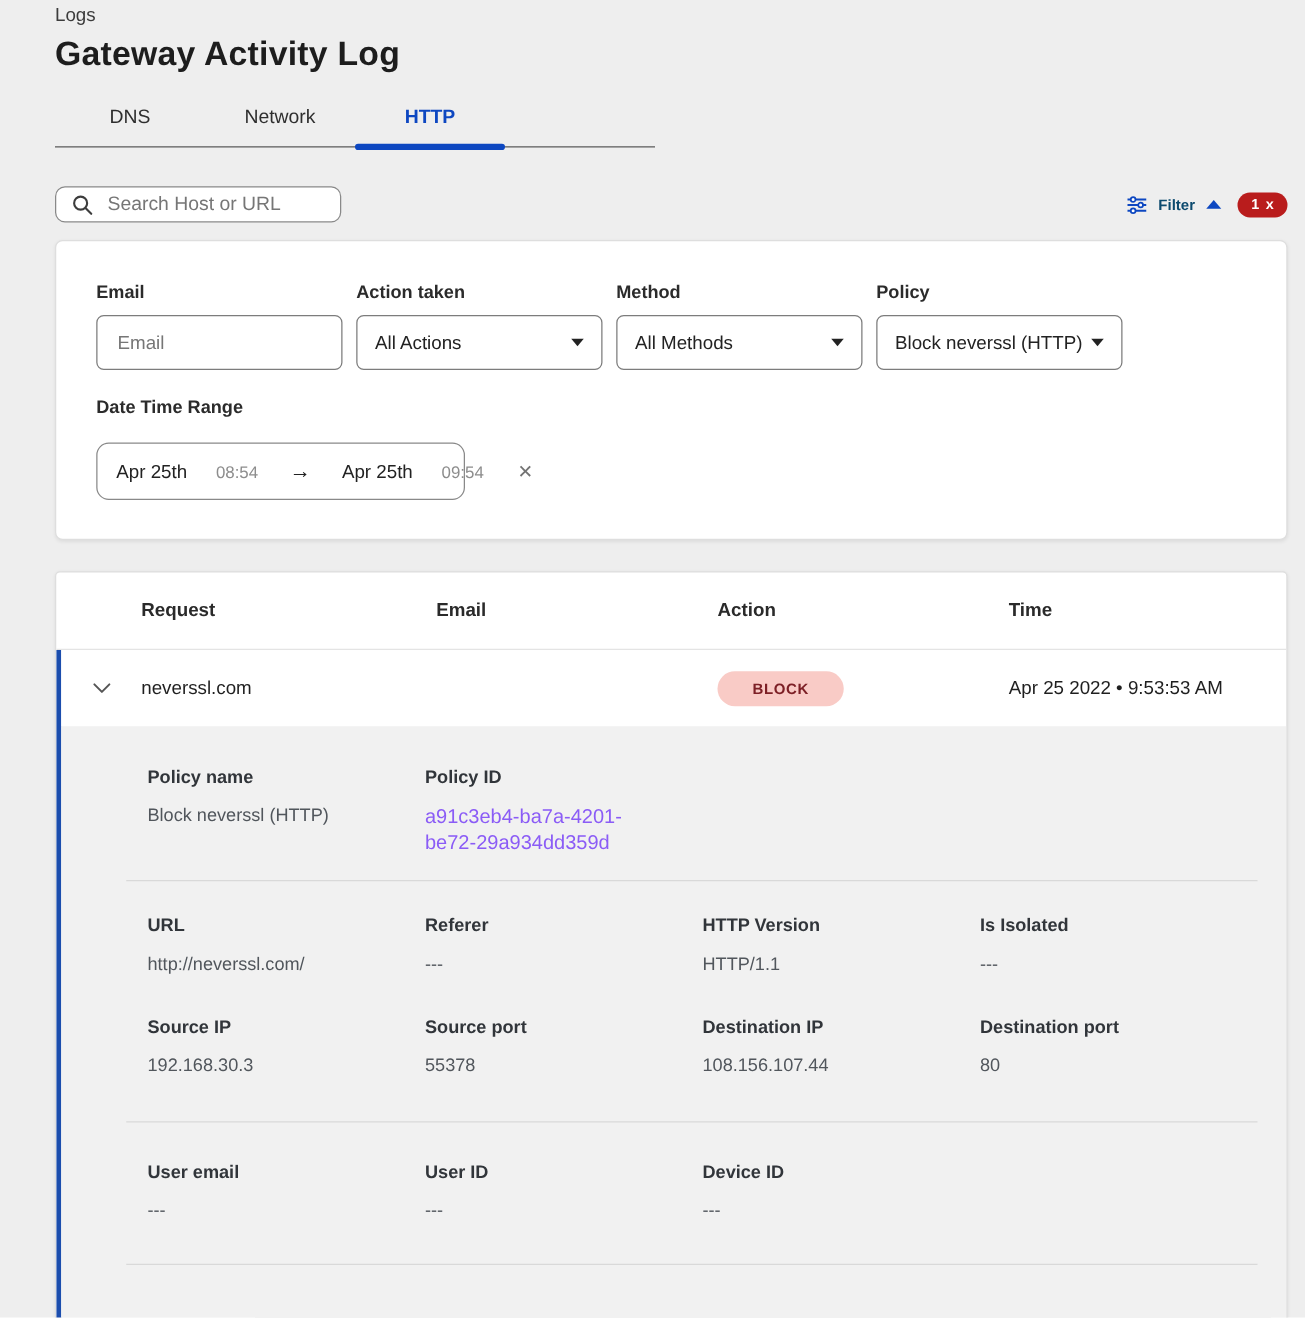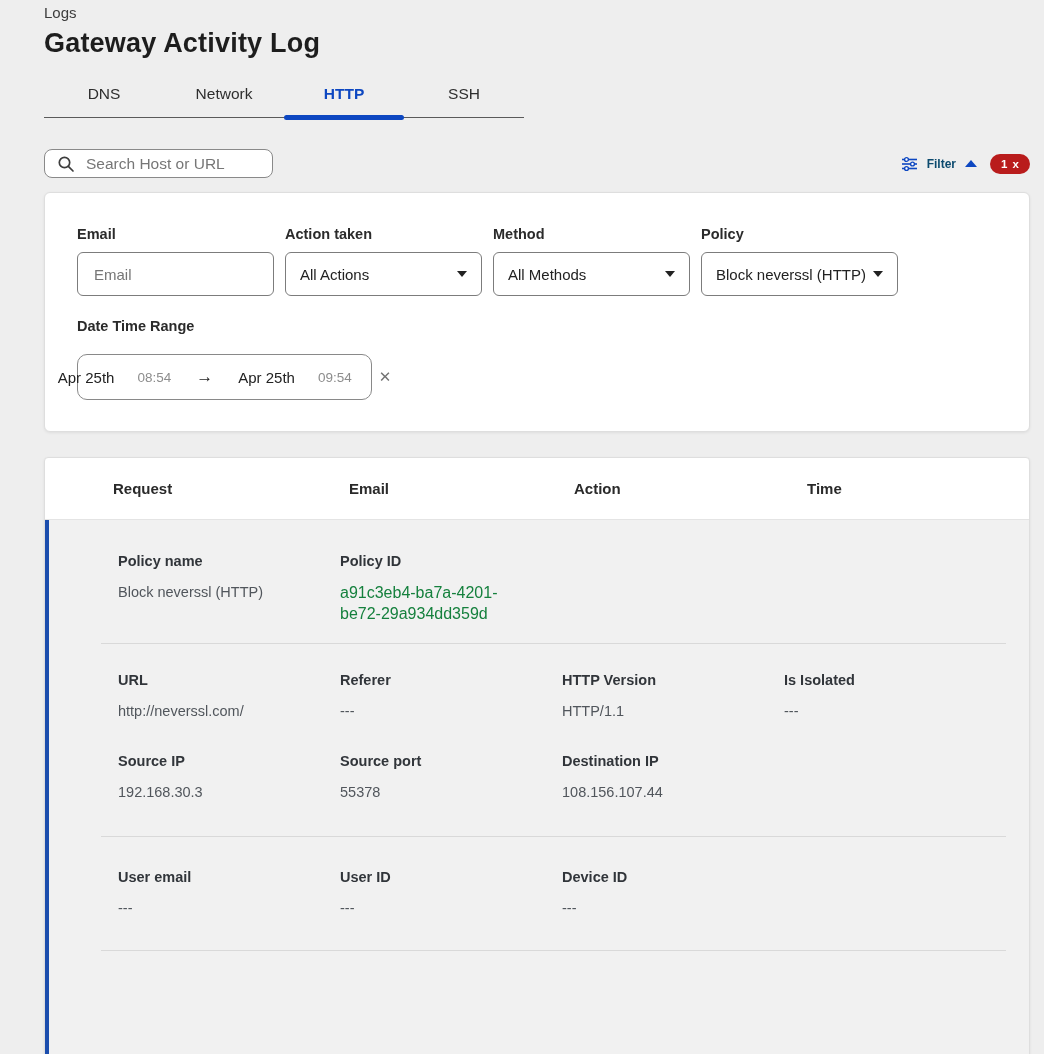--- a/index.html
+++ b/index.html
@@ -44,21 +44,21 @@
   .field-label { font-size:14.5px; font-weight:700; color:#2b2b2b; margin-bottom:10px; }
   .text-input, .select {
     width:100%; height:44px; border:1px solid #7c7c7c; border-radius:6px; background:#fff;
     font-size:15px; color:#222; padding:0 14px; display:flex; align-items:center; justify-content:space-between;
   }
   .text-input input { border:none; outline:none; width:100%; font-size:15px; color:#222; font-family:inherit; }
   .text-input input::placeholder { color:#767676; }
   .caret-down { width:0; height:0; border-left:5px solid transparent; border-right:5px solid transparent; border-top:6px solid #222; }
   .datetime-field { margin-top:22px; }
   .date-box { margin-top:10px; width:295px; height:46px; border:1px solid #898989; border-radius:10px; background:#fff;
-              display:inline-flex; align-items:center; padding:0 15px; gap:23px;justify-content:center; }
+              display:inline-flex; align-items:center; padding:0 15px; gap:23px; }
   .date-text { font-size:15px; color:#222; white-space:nowrap; }
   .time-text { font-size:13.5px; color:#8d8d8d; }
   .range-arrow { font-size:17px; color:#222; padding:0 2px; }
   .close-x { color:#737373; font-size:15px; margin-left:4px; cursor:pointer; }
 
   
   .table-card { margin-top:25px; border-radius:4px 4px 0 0; height:620px; overflow:hidden; padding:0; }
   .thead { display:grid; grid-template-columns:68px 236px 225px 233px 1fr; height:62px; align-items:center;
            border-bottom:1px solid #e4e4e4; font-weight:700; font-size:15px; color:#2a2a2a; }
   .expanded-wrap { border-left:4px solid #1b4dad; }
@@ -67,21 +67,21 @@
   .chevron-cell { display:flex; justify-content:center; }
   .badge-block { display:inline-block; background:#f9cbc6; color:#7d2026; font-size:12px; font-weight:700;
                  letter-spacing:.5px; padding:7px 28px; border-radius:15px; }
   .time-cell { font-size:15px; color:#1f1f1f; }
 
   
   .details { background:#f1f1f1; min-height:560px; }
   .rowgrid { display:grid; grid-template-columns:repeat(4,222px); padding-left:69px; }
   .lbl { font-size:14.5px; font-weight:700; color:#31353a; margin-bottom:13px; }
   .val { font-size:14.5px; color:#51565c; line-height:21px; }
-  .link-indigo { color:#15803d; text-decoration:none; display:inline-block; max-width:196px; line-height:21px; }
+  .link-indigo { color:#8b5cf6; text-decoration:none; display:inline-block; max-width:196px; line-height:21px; }
   .divider { height:1px; background:#d9d9d9; margin:0 23px 0 52px; }
   .sectionA { padding:33px 0 19px; }
   .sectionB { padding:28px 0 33px; }
   .rowgrid + .rowgrid { margin-top:31px; }
   .sectionC { padding:32px 0 31px; }
   .sectionD { padding:30px 33px 0 0; text-align:right; }
 
   
   .icon-svg { display:block; }
 </style>
@@ -90,21 +90,20 @@
 
 <div class="content">
 
   <div class="breadcrumb">Logs</div>
   <h1 class="page-title">Gateway Activity Log</h1>
 
   <div class="tabs">
     <div class="tab">DNS</div>
     <div class="tab">Network</div>
     <div class="tab active">HTTP</div>
-    <div class="tab">SSH</div>
     <div class="tab-indicator"></div>
   </div>
 
   <div class="toolbar">
     <div class="search-box">
       <span>
         <svg class="icon-svg" width="18" height="18" viewBox="0 0 18 18">
           <circle cx="7.5" cy="7.5" r="5.2" fill="none" stroke="#3d3d3d" stroke-width="1.7"></circle>
           <line x1="11.6" y1="11.6" x2="16" y2="16" stroke="#3d3d3d" stroke-width="1.7" stroke-linecap="round"></line>
         </svg>
@@ -175,20 +174,33 @@
   <div class="card table-card">
     <div class="thead">
       <div></div>
       <div>Request</div>
       <div>Email</div>
       <div>Action</div>
       <div>Time</div>
     </div>
 
     <div class="expanded-wrap">
+      <div class="trow">
+        <div class="chevron-cell">
+          <svg class="icon-svg" width="15" height="9" viewBox="0 0 15 9">
+            <polyline points="1.5,1.5 7.5,7.5 13.5,1.5" fill="none" stroke="#555" stroke-width="1.6" stroke-linecap="round" stroke-linejoin="round"></polyline>
+          </svg>
+        </div>
+        <div>neverssl.com</div>
+        <div></div>
+        <div>
+          <span class="badge-block">BLOCK</span>
+        </div>
+        <div class="time-cell">Apr 25 2022 • 9:53:53 AM</div>
+      </div>
 
       <div class="details">
 
         <div class="sectionA">
           <div class="rowgrid">
             <div>
               <div class="lbl">Policy name</div>
               <div class="val">Block neverssl (HTTP)</div>
             </div>
             <div>
@@ -224,20 +236,24 @@
               <div class="val">192.168.30.3</div>
             </div>
             <div>
               <div class="lbl">Source port</div>
               <div class="val">55378</div>
             </div>
             <div>
               <div class="lbl">Destination IP</div>
               <div class="val">108.156.107.44</div>
             </div>
+            <div>
+              <div class="lbl">Destination port</div>
+              <div class="val">80</div>
+            </div>
           </div>
         </div>
         <div class="divider"></div>
 
         <div class="sectionC">
           <div class="rowgrid">
             <div>
               <div class="lbl">User email</div>
               <div class="val">---</div>
             </div>

